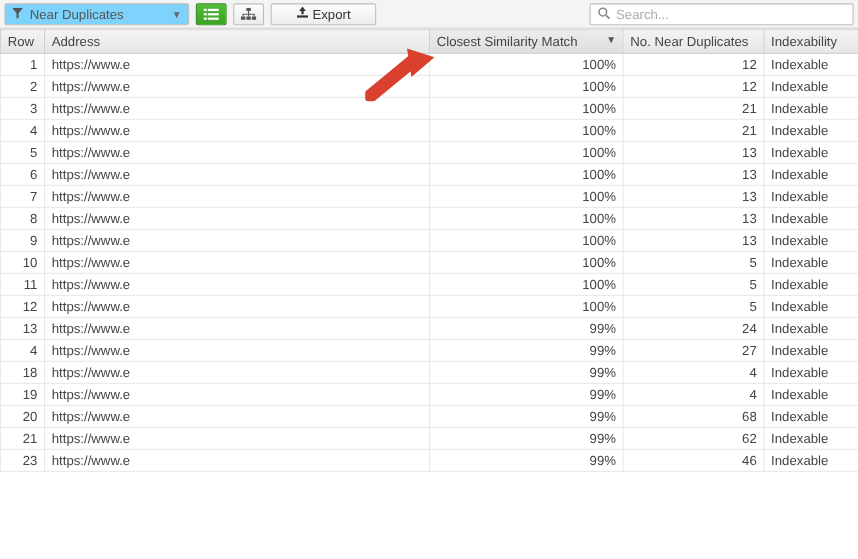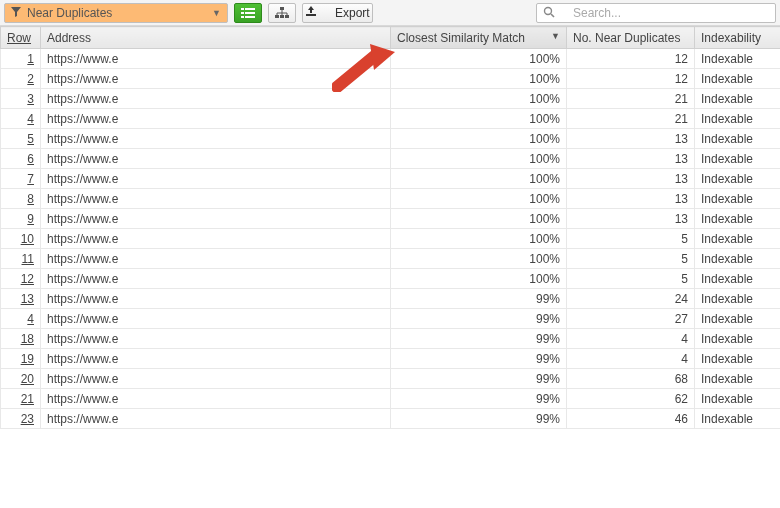--- a/index.html
+++ b/index.html
@@ -2,43 +2,43 @@
 <html><head>
 <meta charset="utf-8">
 <style>
   * { box-sizing: border-box; margin: 0; padding: 0; }
   html, body { width: 780px; height: 508px; font-family: Arial, Helvetica, sans-serif; font-size: 12px; color: #333; overflow: hidden; background: #fff; }
 
   
   .toolbar { display: flex; align-items: center; height: 26px; background: #f4f4f4; border-bottom: 1px solid #d9d9d9; padding: 0 4px; gap: 6px; }
   .tb-left { display: flex; align-items: center; gap: 6px; flex: 0 0 auto; }
   .tb-spacer { flex: 1 1 auto; }
-  .dropdown { width: 224px; height: 20px; background: #fdba74; border: 1px solid #bfbfbf; border-radius: 2px; display: flex; align-items: center; padding: 0 6px; cursor: pointer; }
+  .dropdown { width: 168px; height: 20px; background: #7dd3fc; border: 1px solid #bfbfbf; border-radius: 2px; display: flex; align-items: center; padding: 0 6px; cursor: pointer; }
   .dropdown .funnel { width: 10px; text-align: center; color: #555; margin-right: 6px; }
   .dropdown .label { flex: 1; color: #555; }
   .dropdown .caret { font-size: 9px; color: #666; }
   .btn { height: 20px; border: 1px solid #bfbfbf; border-radius: 2px; background: linear-gradient(#fdfdfd,#ececec); display: flex; align-items: center; justify-content: center; cursor: pointer; padding: 0 6px; }
   .btn-green { width: 28px; background: linear-gradient(#4fbf34,#3aa326); border-color: #2e8a1c; }
   .btn-icon svg { display: block; }
   .btn-white { width: 28px; }
-  .btn-export { padding: 0 2px; gap: 18px; color: #333; }
+  .btn-export { padding: 0 22px; gap: 3px; color: #333; }
   .btn-export .icn { display: inline-block; }
-  .search-wrap { width: 240px; height: 20px; background: #fff; border: 1px solid #bfbfbf; border-radius: 2px; display: flex; align-items: center; padding: 0 6px; gap: 13px; }
+  .search-wrap { width: 240px; height: 20px; background: #fff; border: 1px solid #bfbfbf; border-radius: 2px; display: flex; align-items: center; padding: 0 6px; }
   .search-wrap .mag { color: #888; margin-right: 5px; font-size: 12px; line-height: 1; }
   .search-wrap input { border: none; outline: none; width: 100%; font-size: 12px; color: #444; }
   .search-wrap input::placeholder { color: #aaa; }
 
   
   .table-wrap { position: relative; height: calc(508px - 26px); overflow: hidden; }
   .grid { width: 100%; border-collapse: collapse; table-layout: fixed; }
   .grid th { background: linear-gradient(#f3f3f3,#e7e7e7); border: 1px solid #d0d0d0; text-align: left; font-weight: normal; color: #444; height: 22px; padding: 0 6px; white-space: nowrap; }
   .grid th.sorted { background: linear-gradient(#ececec,#dedede); position: relative; }
   .grid th .sort-ind { float: right; font-size: 9px; color: #555; }
   .grid td { border: 1px solid #e8e8e8; height: 20px; padding: 0 6px; white-space: nowrap; overflow: hidden; text-overflow: clip; color: #444; }
-  .col-row  { width: 40px; text-align: right; padding-right: 4px; text-decoration: underline; }
+  .col-row  { width: 40px; text-align: right; padding-right: 4px; }
   .col-addr { width: 350px; }
   .col-sim  { width: 176px; text-align: right; }
   .col-near { width: 128px; text-align: right; }
   .col-idx  { width: 100px; }
 
   
   .arrow-overlay { position: absolute; left: 332px; top: 16px; pointer-events: none; }
 
 </style>
 </head>

